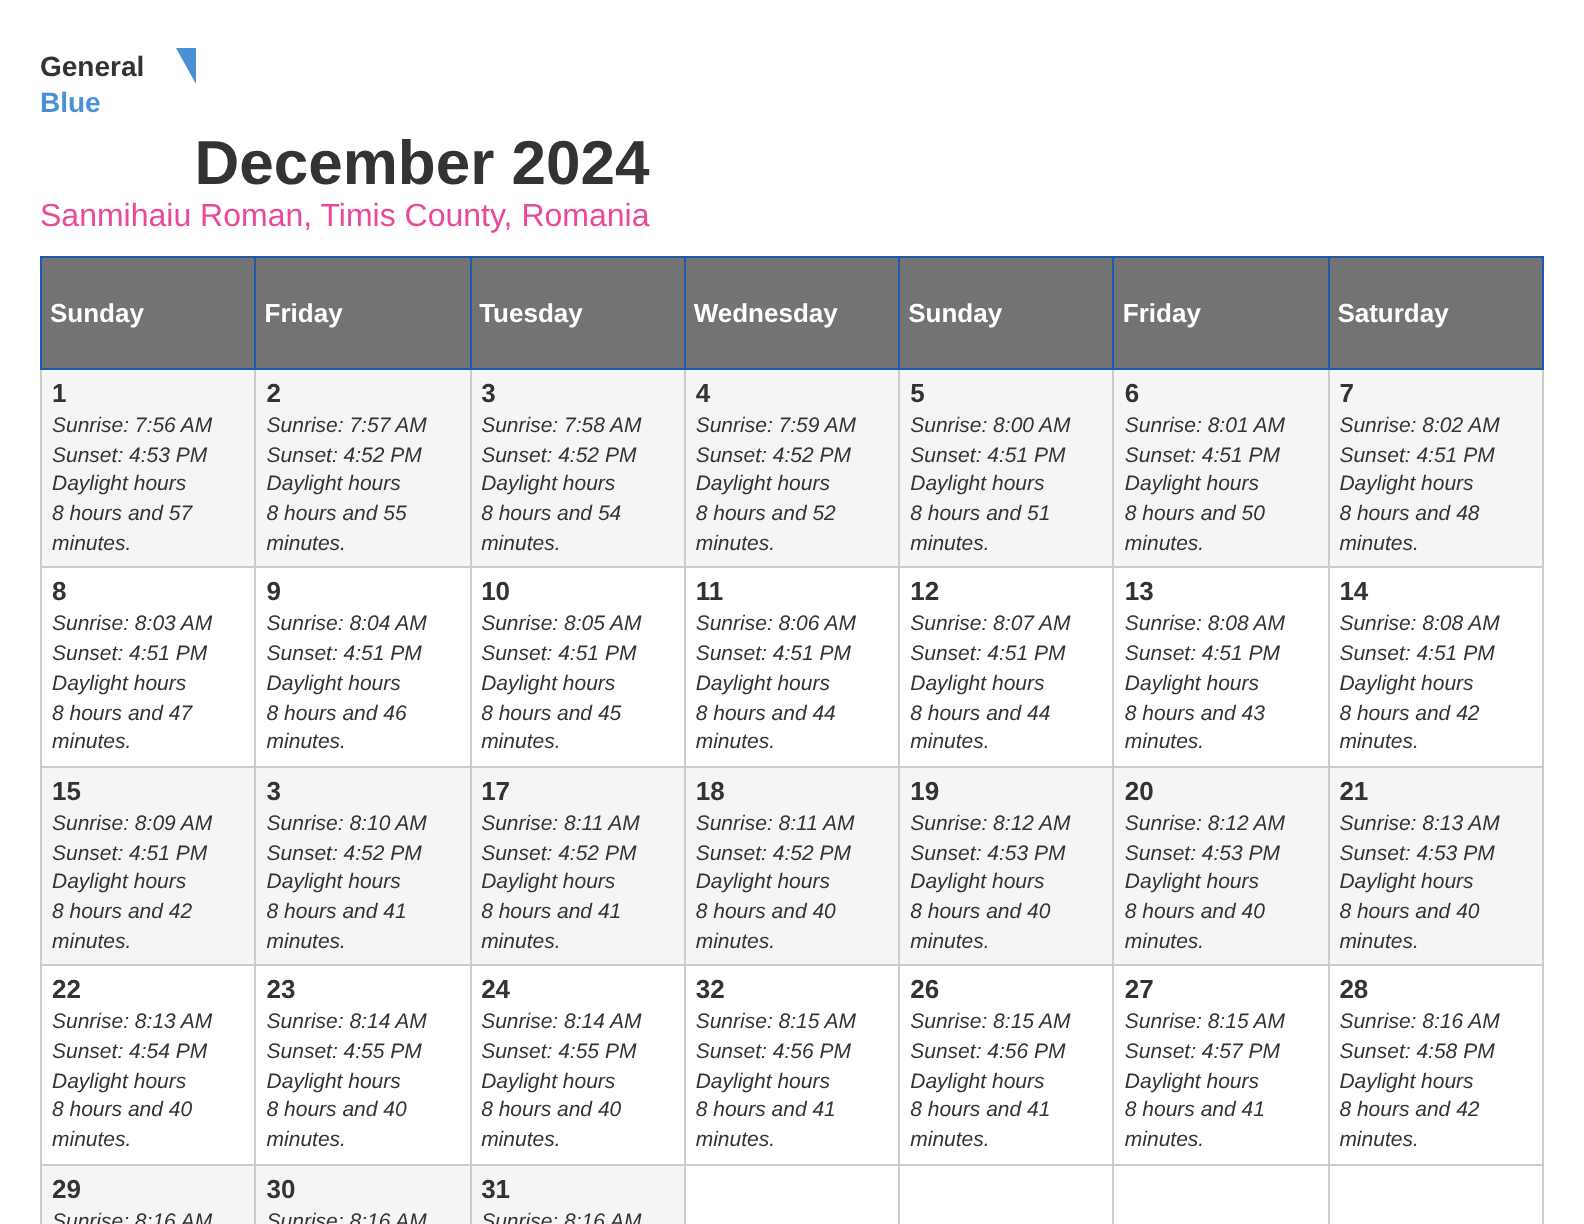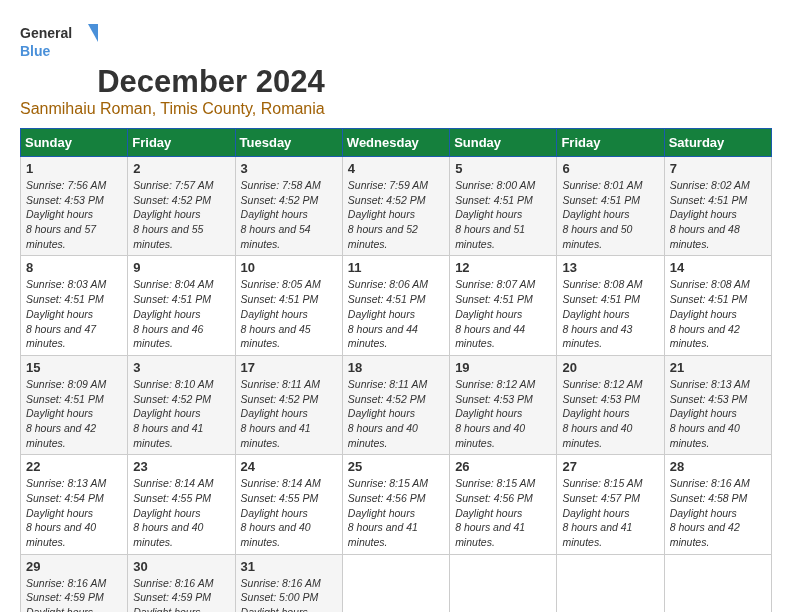--- a/index.html
+++ b/index.html
@@ -25,31 +25,31 @@
     .title-area {
       text-align: right;
     }
     .main-title {
       font-size: 31px;
       font-weight: bold;
       color: #333;
     }
     .subtitle {
       font-size: 16px;
-      color: #a16207;
+      color: #ec4899;
     }
     .calendar {
       width: 100%;
       border-collapse: collapse;
       font-size: 11px;
     }
     .calendar thead th {
-      background-color: #15803d;
+      background-color: #737373;
       color: #fff;
-      padding: 6px 4px;
+      padding: 20px 4px;
       text-align: left;
       font-size: 13px;
       font-weight: bold;
       border: 1px solid #1a5aad;
     }
     .calendar tbody td {
       border: 1px solid #ccc;
       vertical-align: top;
       padding: 4px 5px;
       width: 107px;
@@ -206,21 +206,21 @@
         </td>
         <td>
           <span class="day-num">23</span>
           <span class="day-info">Sunrise: 8:14 AM<br>Sunset: 4:55 PM<br>Daylight hours<br>8 hours and 40 minutes.</span>
         </td>
         <td>
           <span class="day-num">24</span>
           <span class="day-info">Sunrise: 8:14 AM<br>Sunset: 4:55 PM<br>Daylight hours<br>8 hours and 40 minutes.</span>
         </td>
         <td>
-          <span class="day-num">25</span>
+          <span class="day-num">32</span>
           <span class="day-info">Sunrise: 8:15 AM<br>Sunset: 4:56 PM<br>Daylight hours<br>8 hours and 41 minutes.</span>
         </td>
         <td>
           <span class="day-num">26</span>
           <span class="day-info">Sunrise: 8:15 AM<br>Sunset: 4:56 PM<br>Daylight hours<br>8 hours and 41 minutes.</span>
         </td>
         <td>
           <span class="day-num">27</span>
           <span class="day-info">Sunrise: 8:15 AM<br>Sunset: 4:57 PM<br>Daylight hours<br>8 hours and 41 minutes.</span>
         </td>

